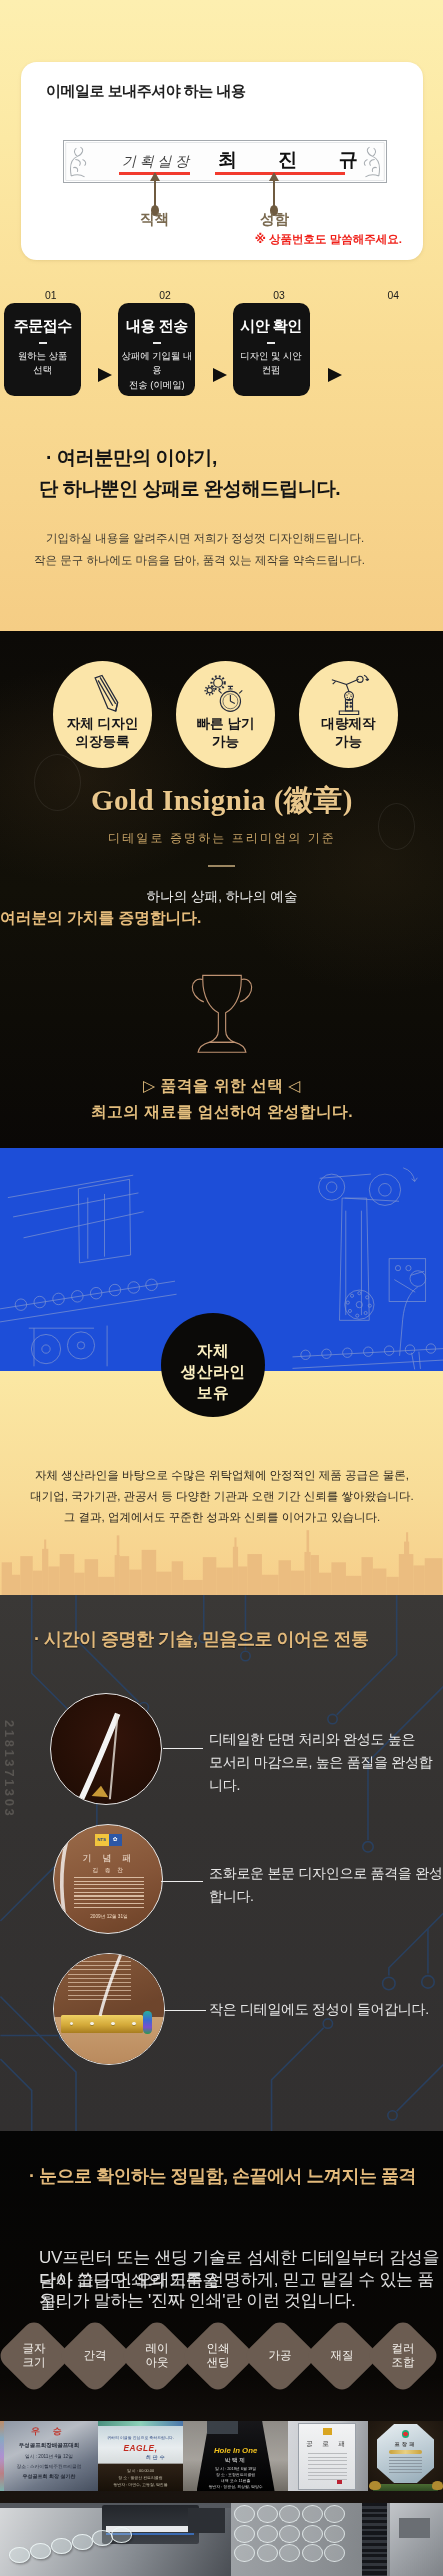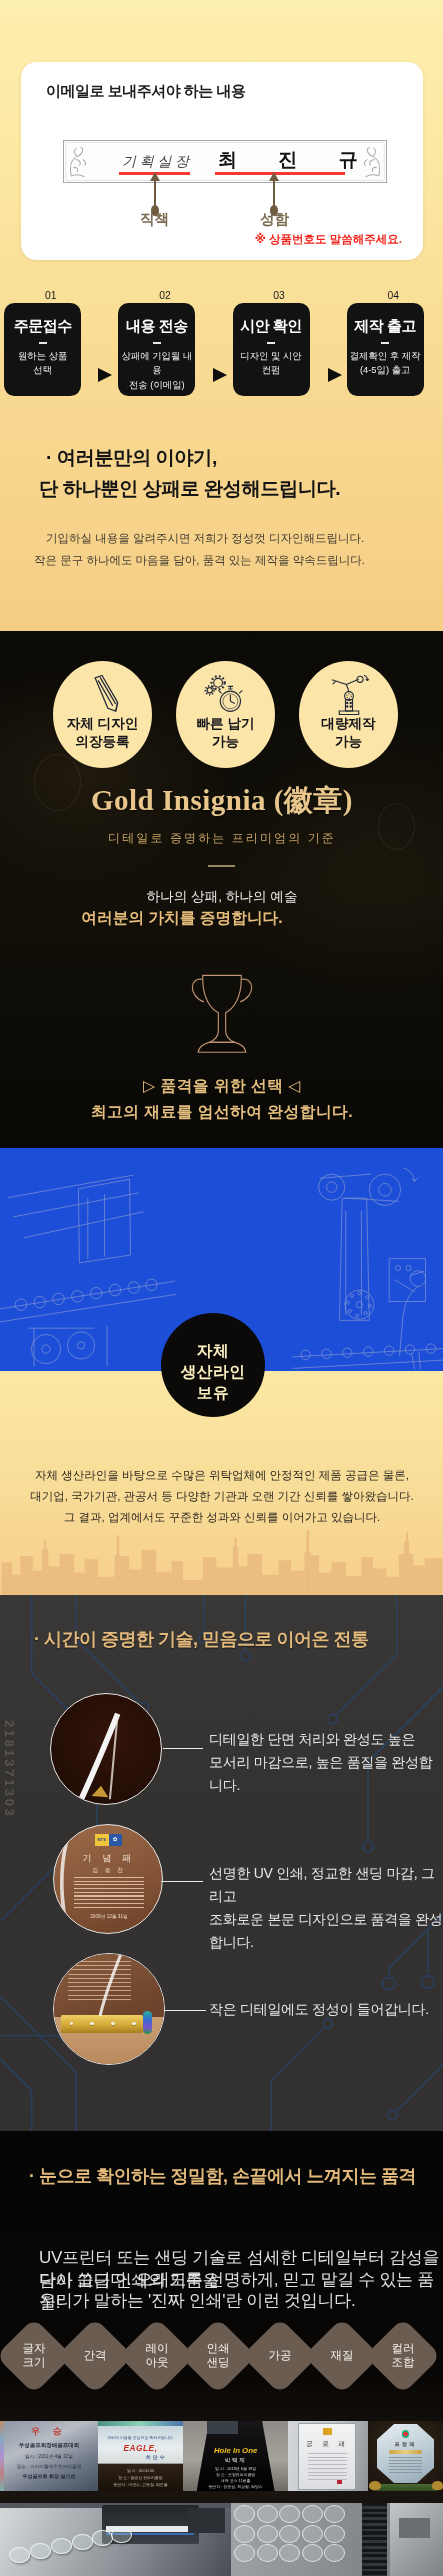--- a/index.html
+++ b/index.html
@@ -55,21 +55,21 @@
       linear-gradient(180deg,#0c0a07 0%,#121008 50%,#0a0806 100%); }
   .feat { position:absolute; top:30px; width:99px; height:107px; background:#fbe5a9; border-radius:50%; text-align:center; }
   .f1 { left:53px; } .f2 { left:176px; } .f3 { left:299px; }
   .feat svg { margin-top:12.5px; }
   .feat-text { position:absolute; left:0; top:54px; width:99px; font-size:13.6px; font-weight:700; color:#15151a; line-height:18px; }
   .decor-ring { position:absolute; border:1px solid rgba(255,255,255,.07); border-radius:50%; }
   .brand-title { position:absolute; left:0; top:150px; width:444px; text-align:center; font-family:"Liberation Serif","DejaVu Serif",serif; font-size:29px; font-weight:700; color:#e9c78c; text-shadow:0 1px 1px rgba(0,0,0,.55); letter-spacing:0.5px; }
   .brand-sub { position:absolute; left:0; top:199px; width:444px; text-align:center; font-size:12px; color:#c8a467; letter-spacing:2.1px; }
   .brand-div { position:absolute; left:208px; top:234px; width:27px; height:1.6px; background:#9c8761; }
   .brand-art1 { position:absolute; left:0; top:257px; width:444px; text-align:center; font-size:13.6px; color:#ececec; }
-  .brand-art2 { position:absolute; left:0; top:277px; width:364px; text-align:center; font-size:15.7px; font-weight:800; color:#e7bd7c; }
+  .brand-art2 { position:absolute; left:0; top:277px; width:364px; text-align:left; font-size:15.7px; font-weight:800; color:#e7bd7c; }
   .trophy { position:absolute; left:183px; top:338px; }
   .brand-c1 { position:absolute; left:0; top:445px; width:444px; text-align:center; font-size:15.7px; font-weight:700; color:#e3be7e; letter-spacing:0.5px; }
   .brand-c2 { position:absolute; left:0; top:471px; width:444px; text-align:center; font-size:15.7px; font-weight:700; color:#e3be7e; letter-spacing:0.5px; }
 
   
   .sec-factory { height:223px; background:#1d4ed8; z-index:3;padding-left:24px; }
   .badge { position:absolute; left:161px; top:165px; width:104px; height:104px; background:#0b0a08; border-radius:50%; z-index:5; text-align:center; padding-top:27px; }
   .badge div { font-size:15.7px; font-weight:800; color:#fbefc0; line-height:21px; letter-spacing:0.5px; }
 
   
@@ -231,26 +231,20 @@
         <div class="step-num">03</div>
         <div class="step-card">
           <div class="step-title">시안 확인</div>
           <div class="step-dash"></div>
           <div class="step-line">디자인 및 시안</div>
           <div class="step-line">컨펌</div>
         </div>
       </div>
       <div class="step">
         <div class="step-num">04</div>
-        <div class="step-card">
-          <div class="step-title">제작 출고</div>
-          <div class="step-dash"></div>
-          <div class="step-line">결제확인 후 제작</div>
-          <div class="step-line">(4-5일) 출고</div>
-        </div>
       </div>
       <i class="tri t1"></i>
       <i class="tri t2"></i>
       <i class="tri t3"></i>
     </div>
 
     <div class="story-h1">· 여러분만의 이야기,</div>
     <div class="story-h2">단 하나뿐인 상패로 완성해드립니다.</div>
     <div class="story-b1">기입하실 내용을 알려주시면 저희가 정성껏 디자인해드립니다.</div>
     <div class="story-b2">작은 문구 하나에도 마음을 담아, 품격 있는 제작을 약속드립니다.</div>
@@ -502,21 +496,20 @@
       <div class="plq-title">기 념 패</div>
       <div class="plq-name">김 종 찬</div>
       <div class="plq-body"></div>
       <div class="plq-date">2009년 12월 31일</div>
       <svg class="glare" width="110" height="110" viewBox="0 0 210 210">
           <path d="M30 10 C14 60 10 120 22 185" stroke="rgba(255,255,255,.75)" stroke-width="7" fill="none"></path>
         </svg>
     </div>
     <i class="connector cn2"></i>
     <div class="dtext dt2">
-      <div>선명한 UV 인쇄, 정교한 샌딩 마감, 그리고</div>
       <div>조화로운 본문 디자인으로 품격을 완성합니다.</div>
     </div>
 
     <div class="dcircle dc3">
       <div class="top-plq"></div>
       <div class="top-lines"></div>
       <div class="desk"></div>
       <div class="gold-bar">
         <i style="left:8.3px"></i>
           <i style="left:29px"></i>

